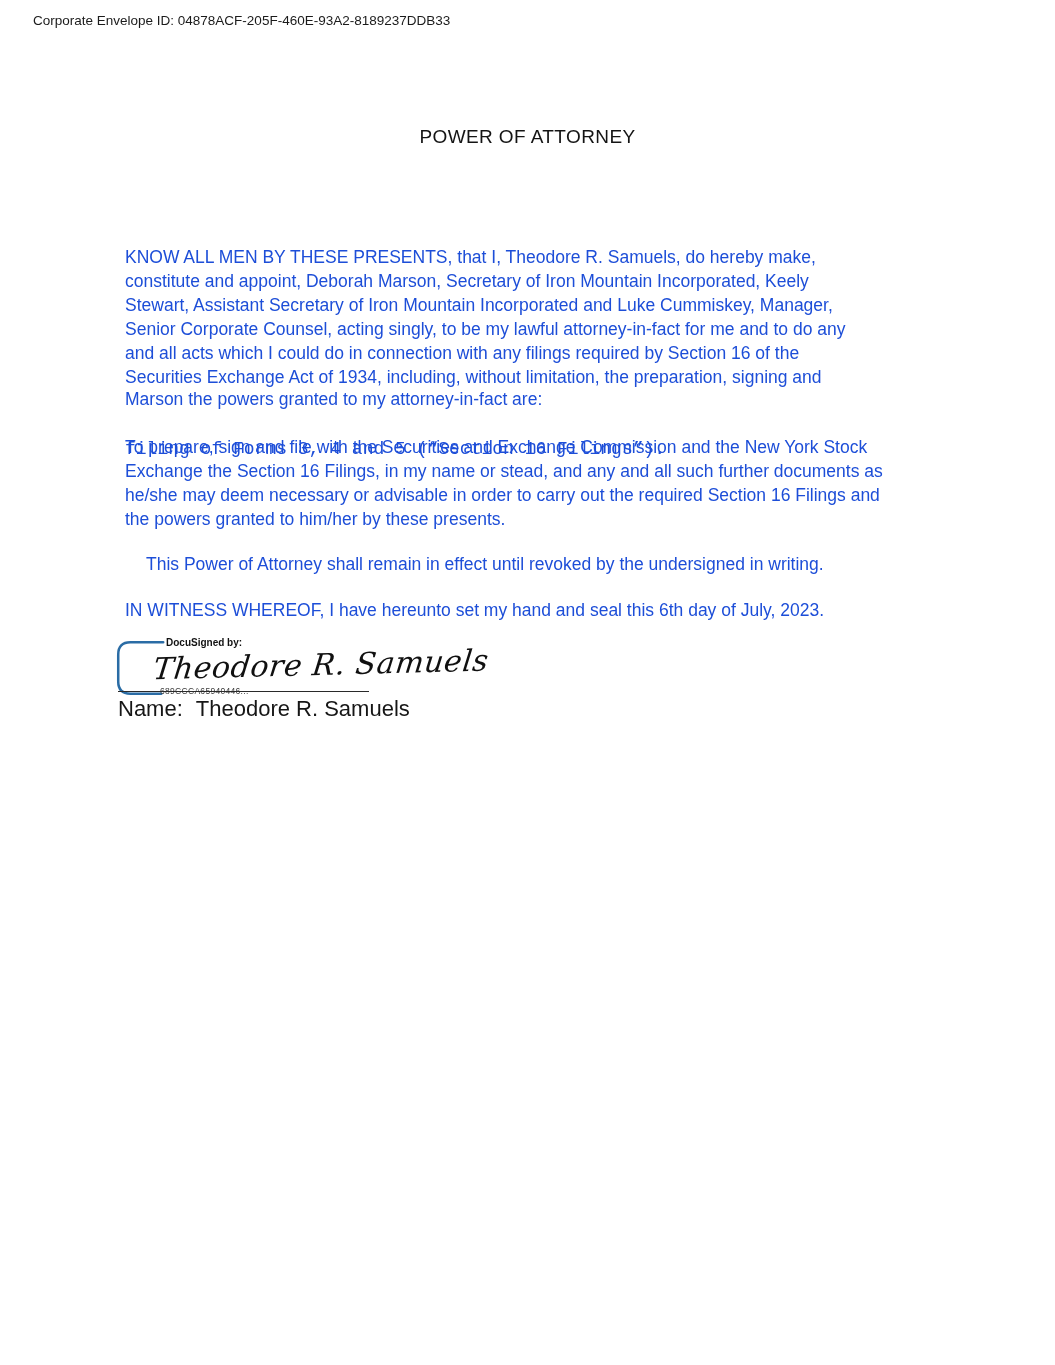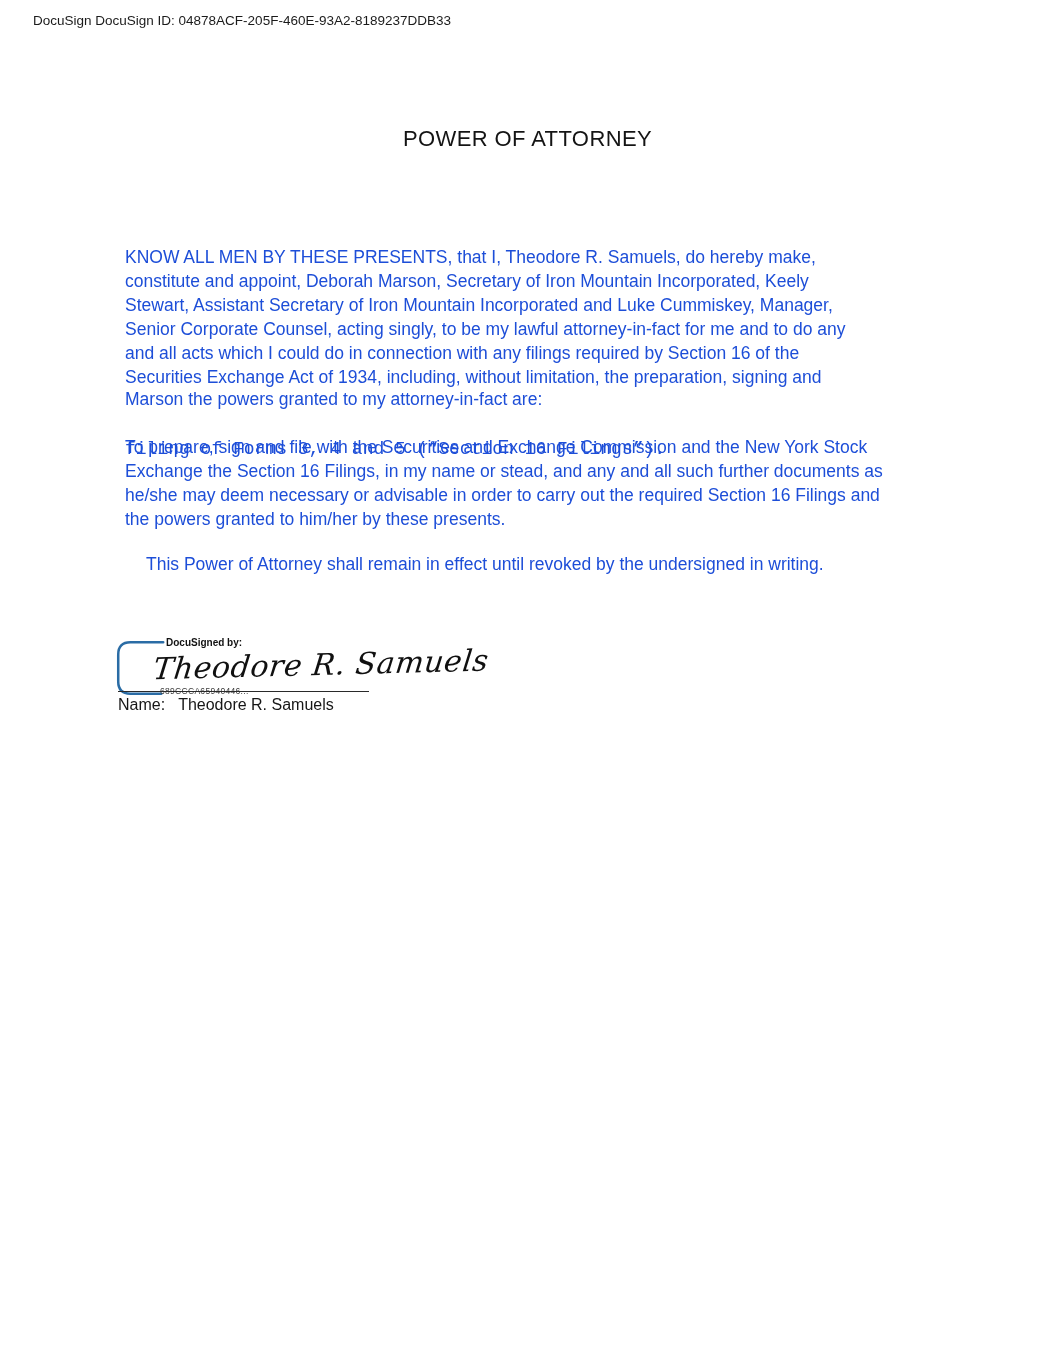--- a/index.html
+++ b/index.html
@@ -26,21 +26,21 @@
     font-size: 13.5px;
     color: #1b1b1b;
     white-space: pre;
   }
   .doc-title {
     position: absolute;
     left: 0;
     right: 0;
     top: 126px;
     text-align: center;
-    font-size: 22px;
+    font-size: 19px;
     letter-spacing: 0.4px;
     font-weight: 400;
     color: #141414;
   }
   .para {
     position: absolute;
     left: 125px;
     width: 880px;
     font-size: 17.5px;
     line-height: 24px;
@@ -108,33 +108,33 @@
     left: 6px;
     top: 56px;
     width: 251px;
     height: 1.4px;
     background: #2a2a2a;
   }
   .name-line {
     position: absolute;
     left: 6px;
     top: 61px;
-    font-size: 16px;
+    font-size: 22px;
     color: #161616;
     display: flex;
     white-space: pre;
   }
   .name-value { margin-left: 13px; }
 </style>
 </head>
 <body>
 
 <div class="page">
 
-  <div class="env-header">DocuSign DocuSign ID: 04878ACF-205F-460E-93A2-8189237DDB33</div>
+  <div class="env-header">Corporate Envelope ID: 04878ACF-205F-460E-93A2-8189237DDB33</div>
 
   <div class="doc-title">POWER OF ATTORNEY</div>
 
   <div class="para p1">
     <div>KNOW ALL MEN BY THESE PRESENTS, that I, Theodore R. Samuels, do hereby make,
 constitute and appoint, Deborah Marson, Secretary of Iron Mountain Incorporated, Keely
 Stewart, Assistant Secretary of Iron Mountain Incorporated and Luke Cummiskey, Manager,
 Senior Corporate Counsel, acting singly, to be my lawful attorney-in-fact for me and to do any
 and all acts which I could do in connection with any filings required by Section 16 of the
 Securities Exchange Act of 1934, including, without limitation, the preparation, signing and</div>
@@ -143,20 +143,21 @@
 
   <div class="para p2">Marson the powers granted to my attorney-in-fact are:</div>
 
   <div class="para p3">To prepare, sign and file with the Securities and Exchange Commission and the New York Stock
 Exchange the Section 16 Filings, in my name or stead, and any and all such further documents as
 he/she may deem necessary or advisable in order to carry out the required Section 16 Filings and
 the powers granted to him/her by these presents.</div>
 
   <div class="para p4">This Power of Attorney shall remain in effect until revoked by the undersigned in writing.</div>
 
+  <div class="para p5">IN WITNESS WHEREOF, I have hereunto set my hand and seal this 6th day of July, 2023.</div>
 
   <div class="sig-block">
 
     <svg class="bracket-svg" viewBox="0 0 56 62">
       <path d="M 52 4.5 H 18 Q 5.5 4.5 5.5 17 V 45 Q 5.5 57.5 18 57.5 H 50" fill="none" stroke-width="2.6" stroke-linecap="round" stroke="#2a6ca5"></path>
     </svg>
 
     <div class="stamp-label">DocuSigned by:</div>
 
     <div class="sig-script">Theodore R. Samuels</div>

